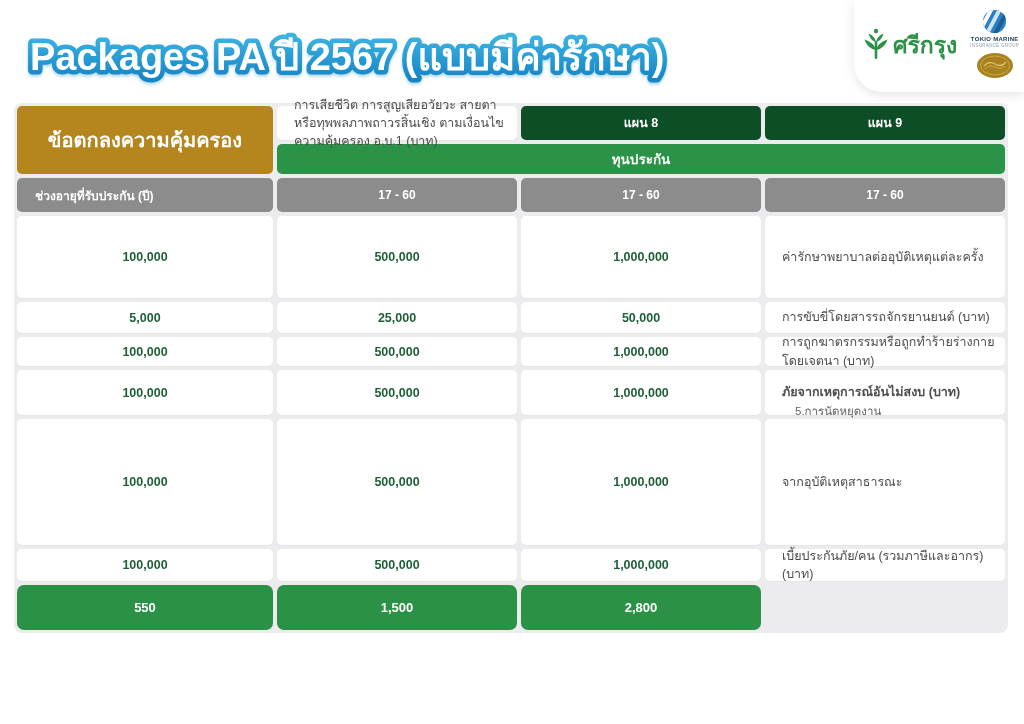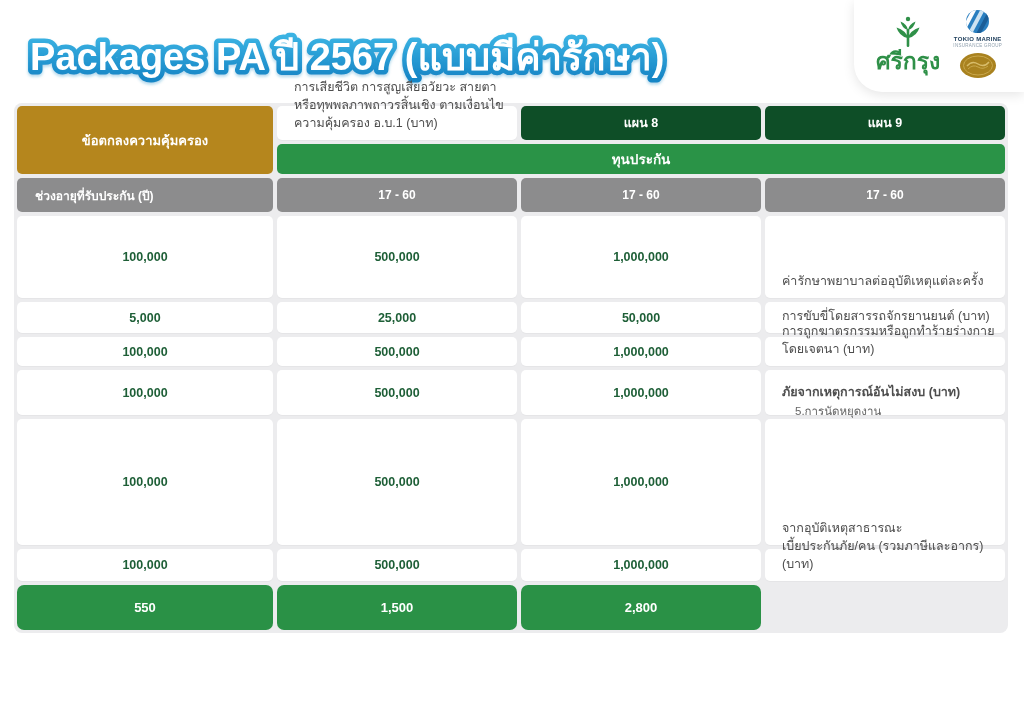--- a/index.html
+++ b/index.html
@@ -28,21 +28,21 @@
   
   .logo-card {
     position:absolute; right:0; top:0;
     width:170px; height:92px;
     background:#ffffff;
     border-bottom-left-radius:28px;
     box-shadow:0 3px 12px rgba(0,0,0,0.10);
     display:flex; align-items:center; justify-content:center;
     gap:13px; padding-bottom:4px;
   }
-  .srikrung { display:flex; flex-direction:column; align-items:center; }
+  .srikrung { display:flex; flex-direction:row; align-items:center; }
   .srikrung-name { color:#2F9048; font-weight:bold; font-size:23px; line-height:1; margin-top:2px; }
   .tokio { display:flex; flex-direction:column; align-items:center; }
   .tokio-line1 { font-size:6px; font-weight:bold; color:#23425F; letter-spacing:.3px; margin-top:2px; white-space:nowrap; }
   .tokio-line2 { font-size:4.5px; color:#90A0AE; letter-spacing:.3px; margin-top:1px; white-space:nowrap; }
 
   
   .pa-table {
     position:absolute; left:14px; top:103px;
     width:994px; height:530px;
     background:#ECECEE;
@@ -51,36 +51,35 @@
     display:grid;
     grid-template-columns:256px 1fr 1fr 1fr;
     grid-template-rows:34px 30px 34px 82px 31px 29px 45px 126px 32px 45px;
     gap:4px;
   }
   .cell { border-radius:5px; display:flex; align-items:center; justify-content:center; }
 
   .corner {
     grid-column:1; grid-row:1/3;
     background:#B5861D; color:#fff;
-    font-weight:bold; font-size:13px; text-align:center;
+    font-weight:bold; font-size:20px; text-align:center;
   }
   .plan  { background:#0E4E27; color:#fff; font-weight:bold; font-size:12.5px; }
   .plan-1 { grid-column:2; grid-row:1; } .plan-2 { grid-column:3; grid-row:1; } .plan-3 { grid-column:4; grid-row:1; }
   .sum   { grid-column:2/5; grid-row:2; background:#2A9347; color:#fff; font-weight:bold; font-size:13.5px; }
 
   .age   { background:#8C8C8D; color:#fff; font-size:12px; font-weight:bold; }
   .age-label { grid-column:1; grid-row:3; justify-content:flex-start; padding-left:18px; }
   .age-1 { grid-column:2; grid-row:3; } .age-2 { grid-column:3; grid-row:3; } .age-3 { grid-column:4; grid-row:3; }
 
   .label-cell {
     background:#fff; color:#4D4D4D; font-size:12.5px;
     justify-content:flex-start; padding:8px 10px 8px 17px;
     text-align:left; line-height:1.45; white-space:pre-line;
     box-shadow:0 1px 1px rgba(0,0,0,0.03);
-    align-items:flex-end;
   }
   .hazard { flex-direction:column; align-items:flex-start; justify-content:flex-start; padding-top:13px; }
   .hazard-title { font-weight:bold; font-size:12.5px; color:#4D4D4D; margin-bottom:0; white-space:pre-line; }
   .sub-item { font-size:11.5px; color:#666666; margin:3px 0 3px 13px; line-height:1.35; white-space:pre-line; }
 
   .value-cell {
     background:#fff; color:#1E5F37;
     font-weight:bold; font-size:12.5px;
     box-shadow:0 1px 1px rgba(0,0,0,0.03);
   }

